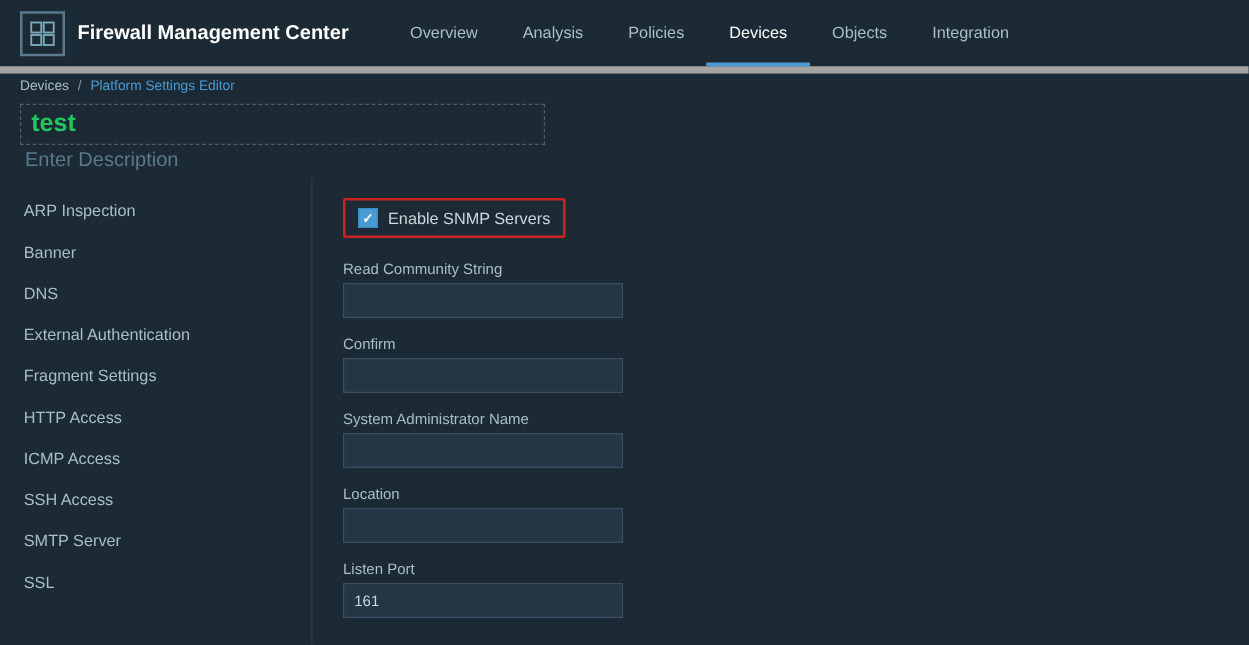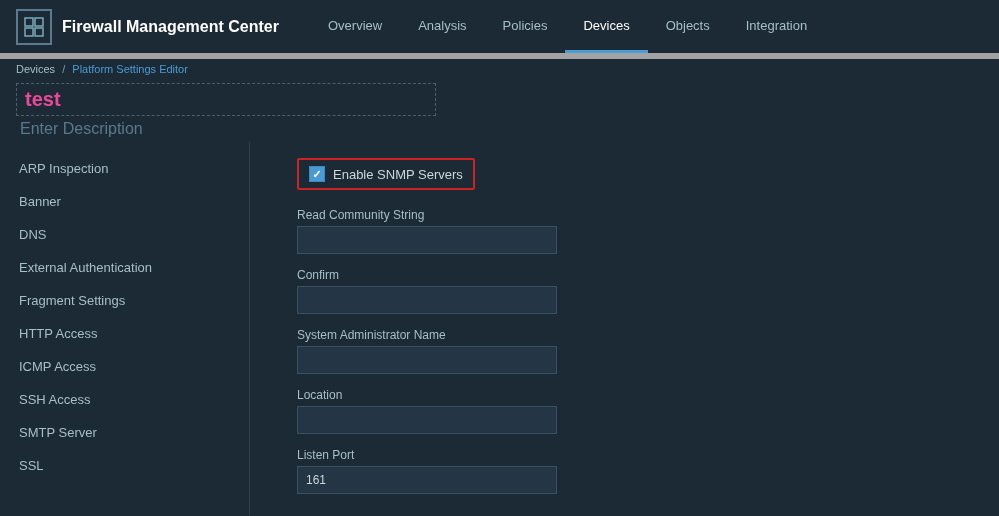--- a/index.html
+++ b/index.html
@@ -77,40 +77,39 @@
     .breadcrumb-bar .sep { margin: 0 4px; }
 
     
     .page-header {
       padding: 8px 16px 4px 16px;
       background: #1b2a35;
     }
     .name-input {
       background: transparent;
       border: 1px dashed #4a6070;
-      color: #ec4899;
+      color: #22c55e;
       font-size: 20px;
       font-weight: bold;
       padding: 4px 8px;
       width: 420px;
       outline: none;
     }
     .desc-placeholder {
       color: #5a7a8a;
       font-size: 16px;
       margin-top: 4px;
       padding-left: 4px;
     }
 
     
     .main-content {
       display: flex;
       height: calc(516px - 59px - 28px - 56px);
       overflow: hidden;
-      gap: 23px;
     }
 
     
     .sidebar {
       width: 250px;
       background: #1b2a35;
       flex-shrink: 0;
       border-right: 1px solid #2e4050;
       padding-top: 10px;
     }
@@ -170,21 +169,21 @@
     
     .form-group {
       margin-bottom: 14px;
     }
     .form-label {
       color: #a8bfc8;
       font-size: 12px;
       margin-bottom: 4px;
     }
     .form-input {
-      width: 260px;
+      width: 224px;
       height: 28px;
       background: #243545;
       border: 1px solid #3a5060;
       color: #cdd6db;
       padding: 0 8px;
       font-size: 12px;
       outline: none;
       display: block;
     }
   </style>

